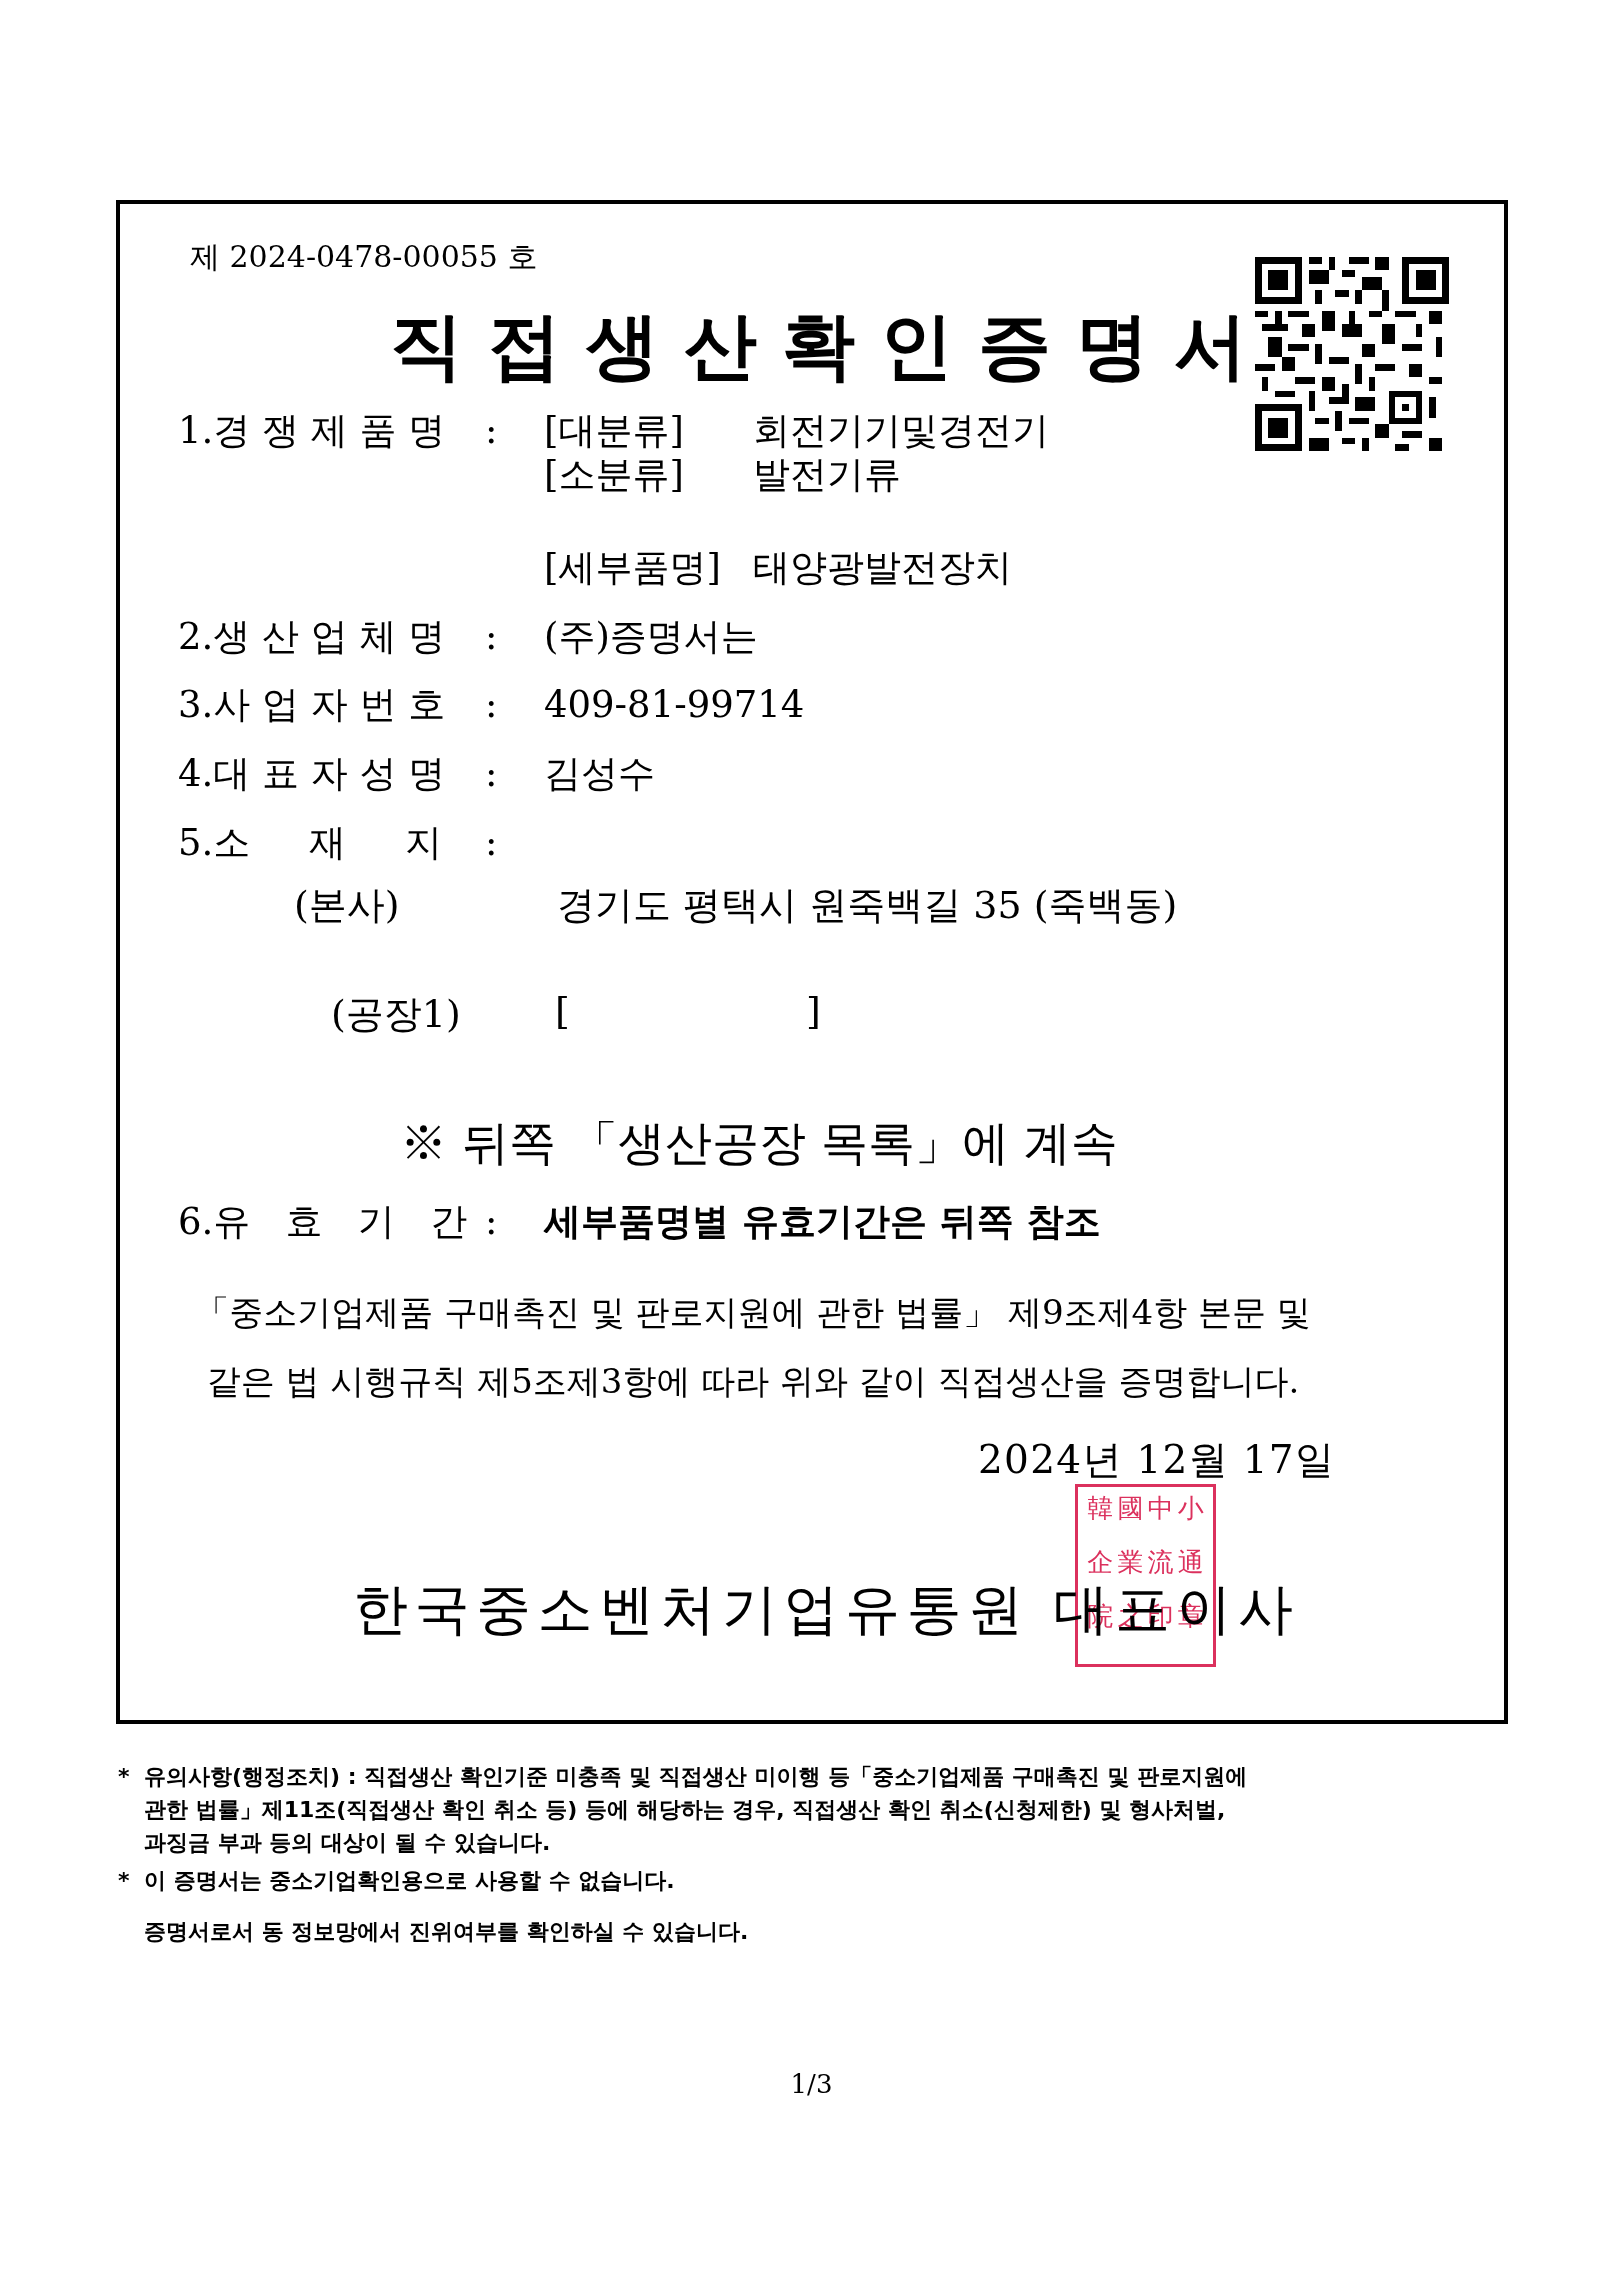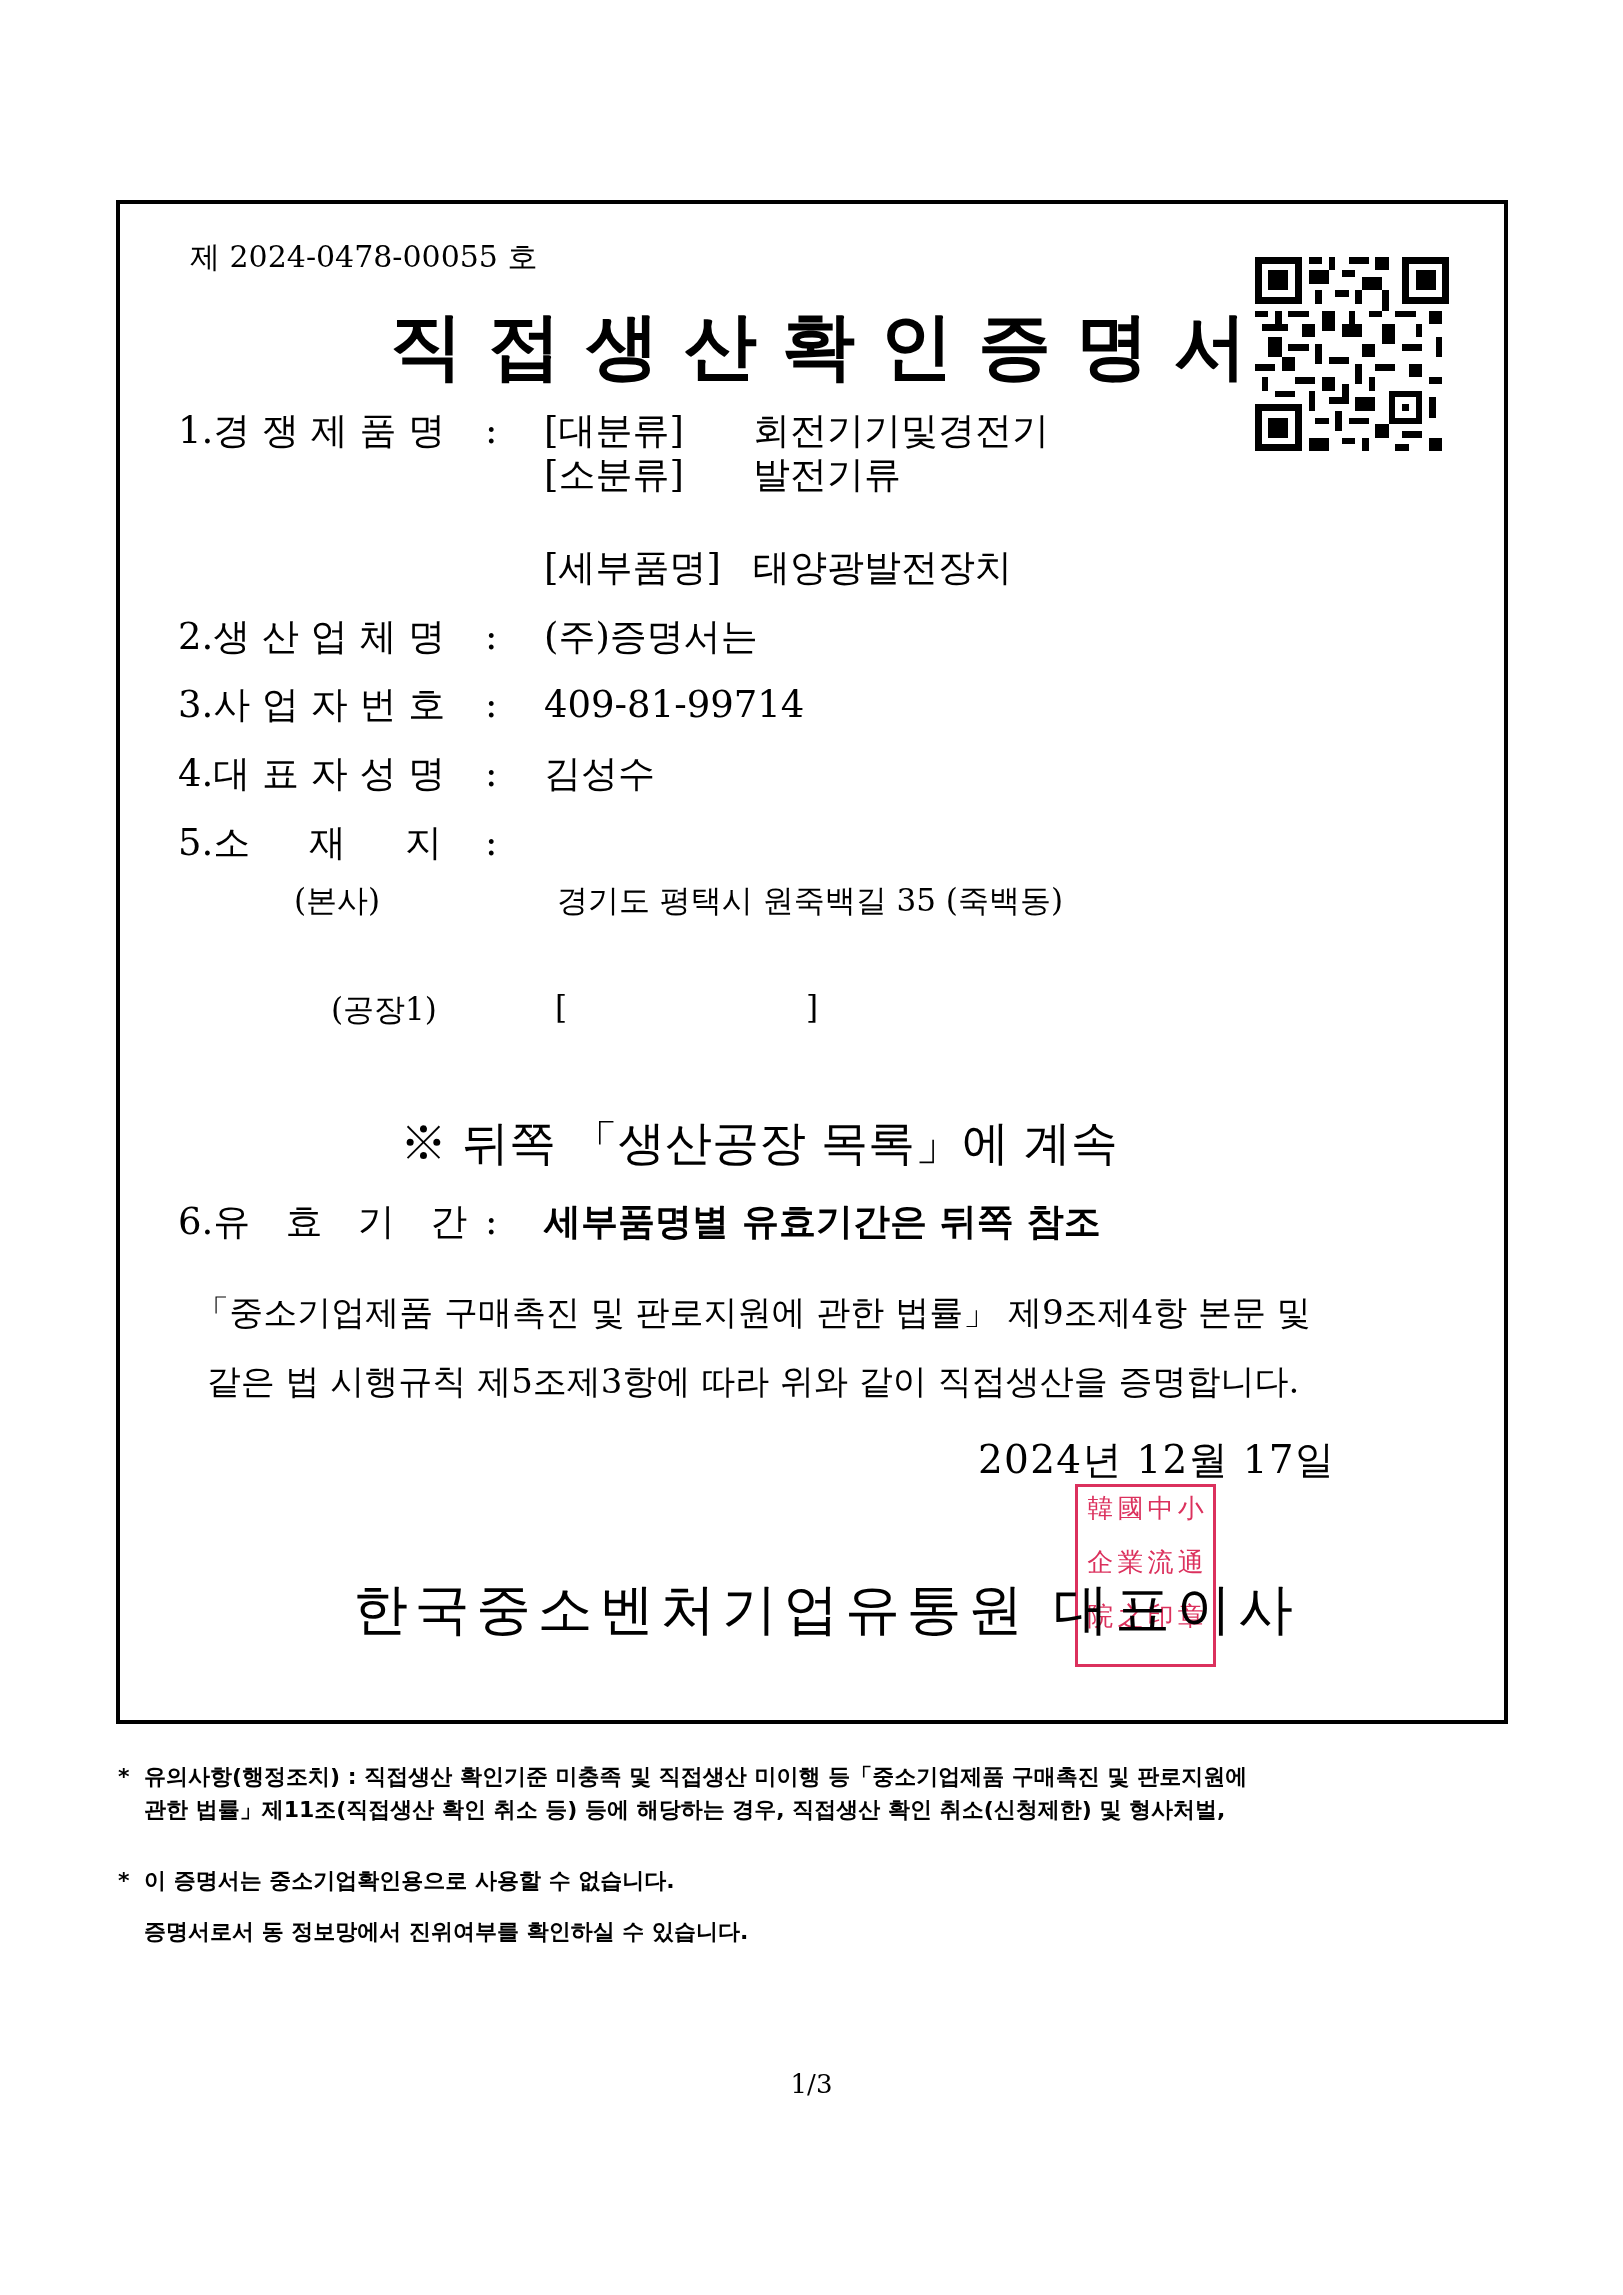--- a/index.html
+++ b/index.html
@@ -9,21 +9,21 @@
            border:4.6px solid #000; box-sizing:content-box; }
   .abs { position:absolute; white-space:nowrap; }
   .docno { left:190px; top:237px; font-size:30px; }
   .title { left:0; width:1623px; top:298px; text-align:center; font-size:73px; font-weight:bold;
            letter-spacing:25px; font-family:"DejaVu Sans","Liberation Sans",sans-serif; padding-left:39px; box-sizing:border-box; }
   .qr { left:1255px; top:257px; width:194px; height:194px; }
   .row { font-size:37px; }
   .lbl { display:inline-block; width:307px; letter-spacing:0px; }
   .colon { display:inline-block; width:59px; text-align:left; }
   .sub { display:inline-block; width:209px; }
-  .small { font-size:31px; }
+  .small { font-size:38px; }
   .note { left:0; width:1623px; text-align:center; top:1112px; font-size:47px; padding-right:105px; box-sizing:border-box; }
   .bold { font-weight:bold; font-family:"DejaVu Sans","Liberation Sans",sans-serif; }
   .law { left:0; width:1467px; text-align:center; font-size:34px; }
   .date { left:978px; top:1433px; font-size:39px; letter-spacing:1.3px; }
   .issuer { left:353px; top:1573px; font-size:55px; letter-spacing:6.5px; }
   .stamp { left:1075px; top:1484px; width:141px; height:183px; border:3.3px solid #d81b4c; box-sizing:border-box;
            opacity:0.9; }
   .stamp-grid { position:absolute; inset:7.9px; display:grid; grid-template-columns:repeat(4,1fr); grid-template-rows:repeat(3,1fr); gap:1.3px; }
   .stamp-grid span { color:#d81b4c; font-size:26px; line-height:1; text-align:center; font-family:"DejaVu Serif",serif; }
   .footer { left:118px; font-size:22px; font-weight:bold; font-family:"DejaVu Sans","Liberation Sans",sans-serif; line-height:33px; }
@@ -172,20 +172,21 @@
     <span>印</span>
     <span>章</span>
   </div>
 </div>
 
 <div class="abs issuer">한국중소벤처기업유통원 대표이사</div>
 
 <div class="abs footer" style="top:1760px;">
   <div><span class="bullet">*</span><span>유의사항(행정조치) :  직접생산 확인기준 미충족 및 직접생산 미이행 등「중소기업제품 구매촉진 및 판로지원에</span></div>
   <div class="indent">관한 법률」제11조(직접생산 확인 취소 등) 등에 해당하는 경우, 직접생산 확인 취소(신청제한) 및 형사처벌,</div>
+  <div class="indent">과징금 부과 등의 대상이 될 수 있습니다.</div>
 </div>
 <div class="abs footer" style="top:1864px;">
   <span class="bullet">*</span><span>이 증명서는 중소기업확인용으로 사용할 수 없습니다.</span>
 </div>
 <div class="abs footer" style="top:1915px;">
   <div class="indent">증명서로서 동 정보망에서 진위여부를 확인하실 수 있습니다.</div>
 </div>
 
 <div class="abs pageno">1/3</div>
 

